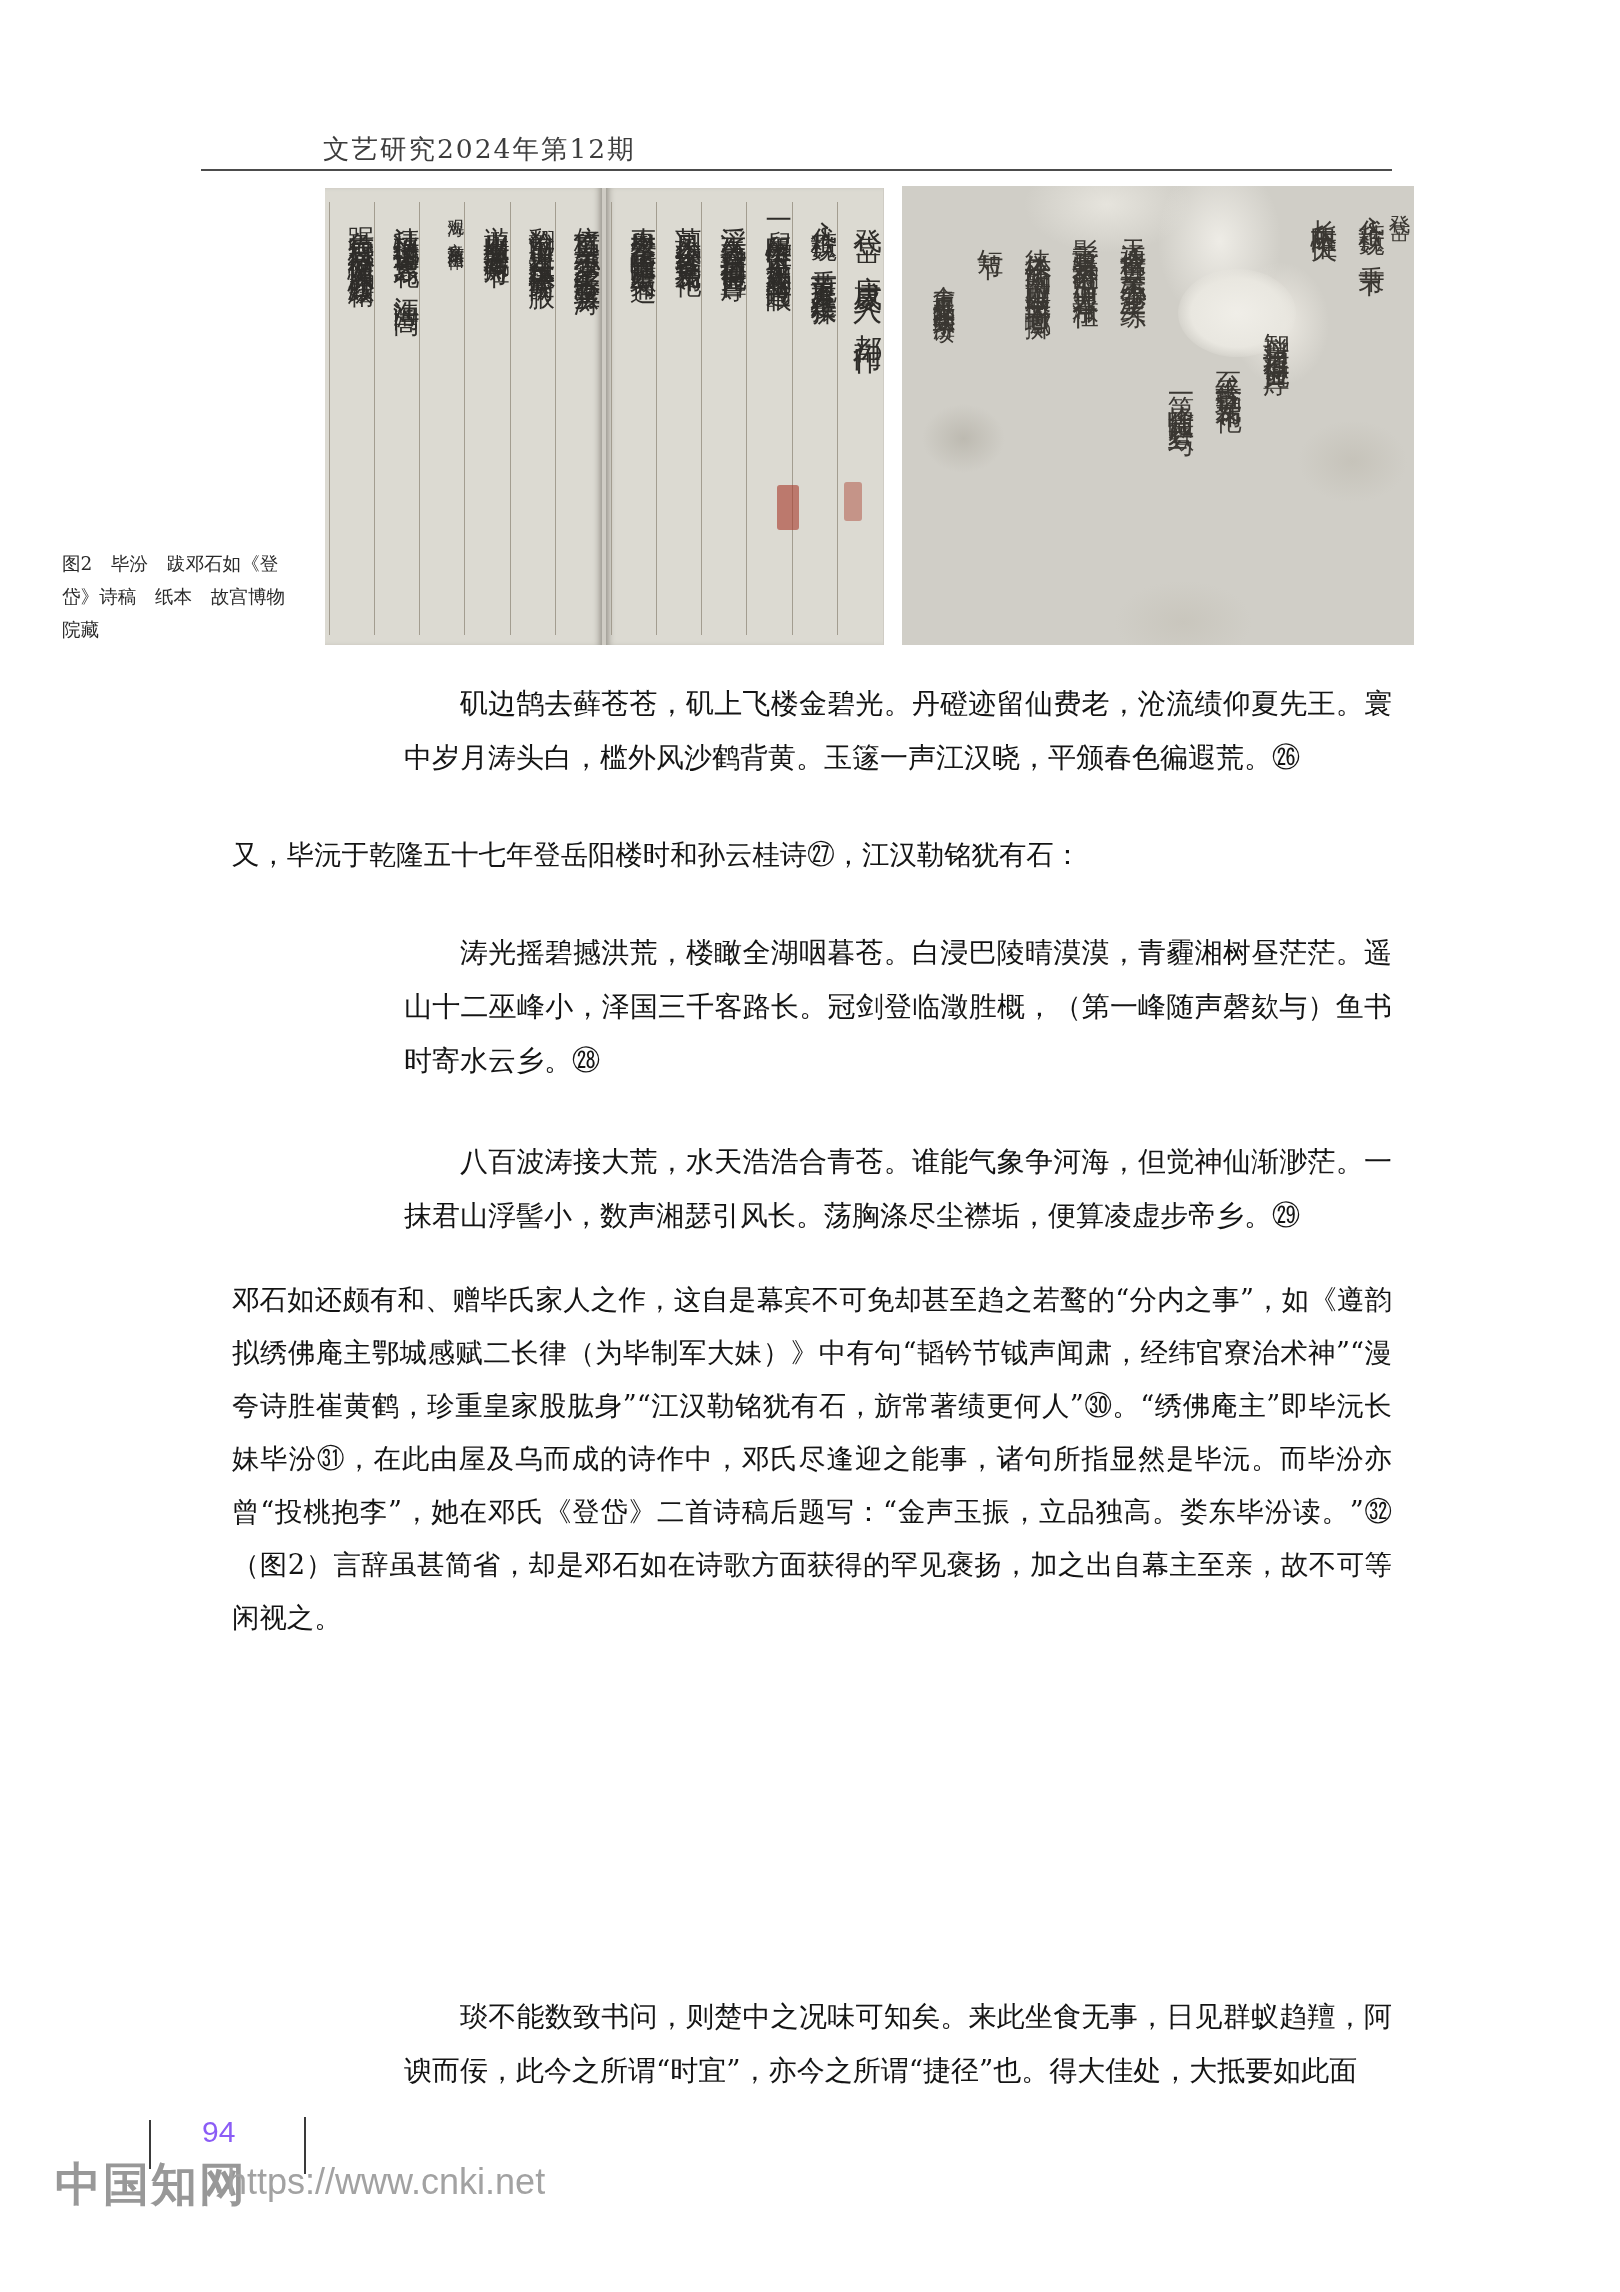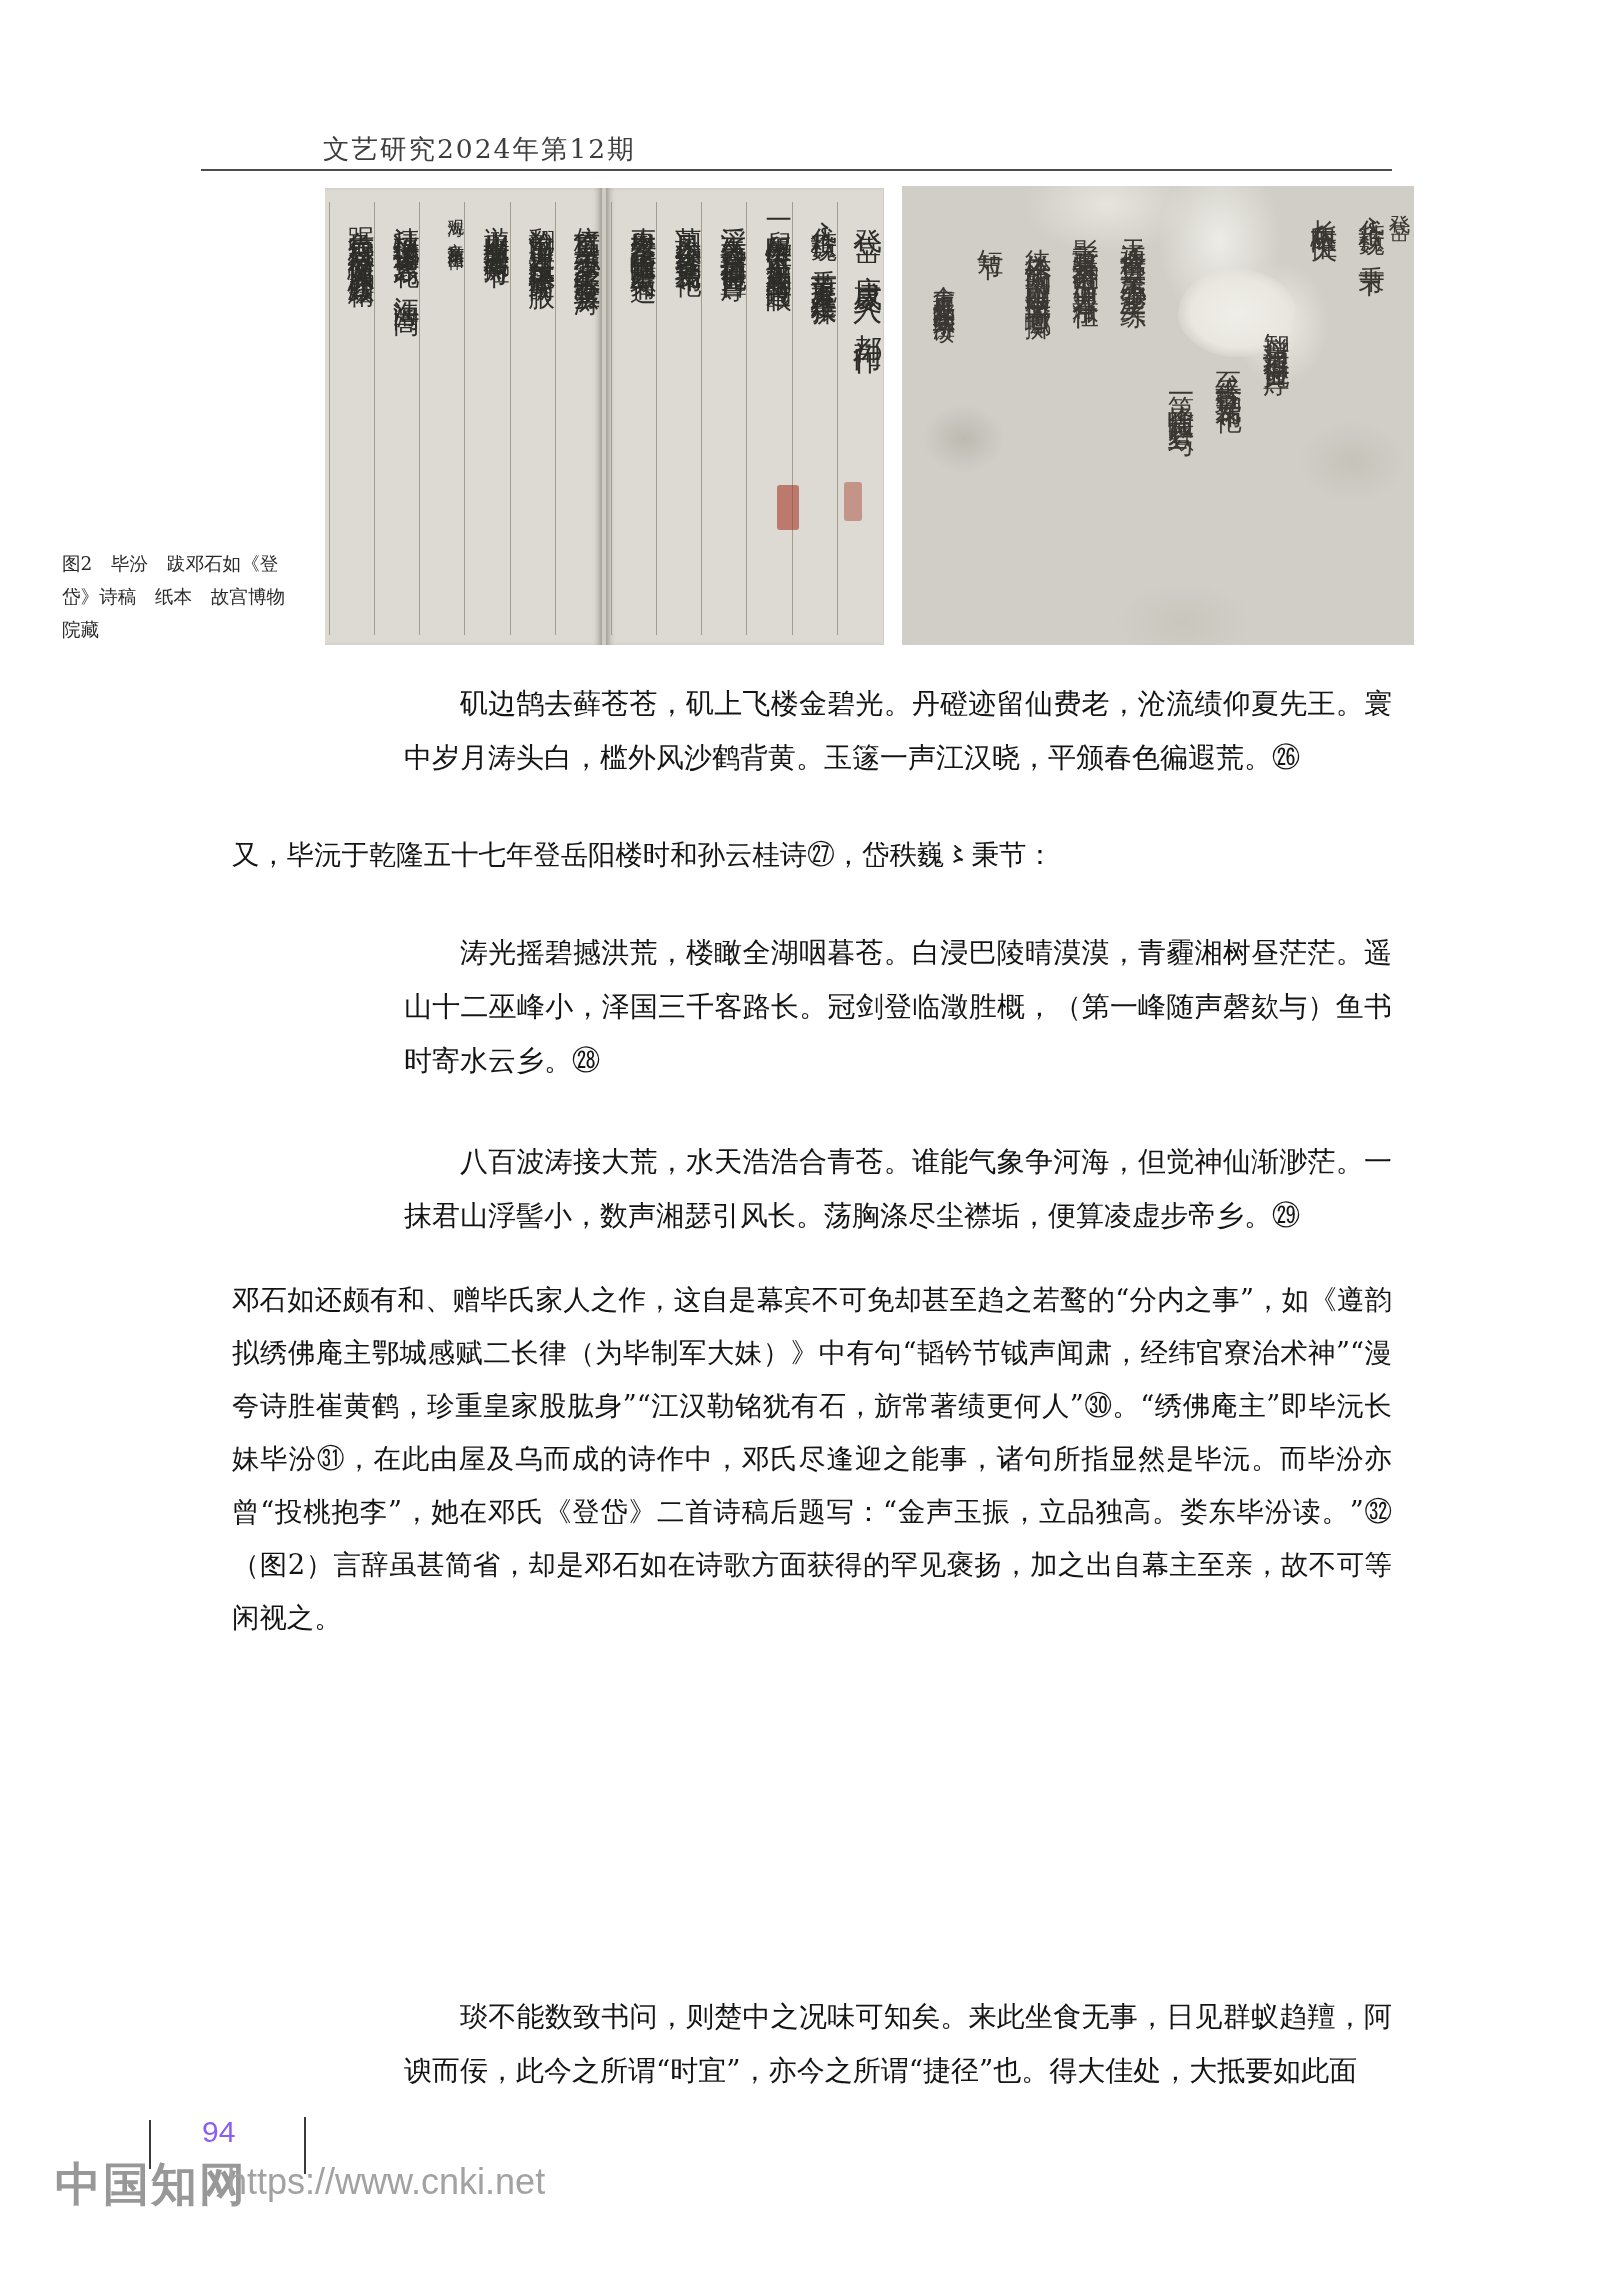--- a/index.html
+++ b/index.html
@@ -118,21 +118,21 @@
       <div class="mscol pad25">影重骇月涛翻沧海日迎人青涨徂</div>
       <div class="mscol pad35">徕松子经两脚遊山屐撒手苍巘擲</div>
       <div class="mscol pad35">短节</div>
       <div class="mscol colophon pad75">金声玉振立品独高娄东毕汾读</div>
     </div>
   </div>
 
   <div class="caption" id="cap2">图2　毕汾　跋邓石如《登岱》诗稿　纸本　故宫博物院藏</div>
 
   <div class="quoteblock indent2" id="quote1">矶边鹄去藓苍苍，矶上飞楼金碧光。丹磴迹留仙费老，沧流绩仰夏先王。寰中岁月涛头白，槛外风沙鹤背黄。玉篴一声江汉晓，平颁春色徧遐荒。㉖</div>
-  <div class="bodyblock noindent" id="paraintro">又，毕沅于乾隆五十七年登岳阳楼时和孙云桂诗㉗，岱秩巍〻秉节：</div>
+  <div class="bodyblock noindent" id="paraintro">又，毕沅于乾隆五十七年登岳阳楼时和孙云桂诗㉗，江汉勒铭犹有石：</div>
   <div class="quoteblock indent2" id="quote2">涛光摇碧撼洪荒，楼瞰全湖咽暮苍。白浸巴陵晴漠漠，青霾湘树昼茫茫。遥山十二巫峰小，泽国三千客路长。冠剑登临澂胜概，（第一峰随声磬欬与）鱼书时寄水云乡。㉘</div>
   <div class="quoteblock indent2" id="quote3">八百波涛接大荒，水天浩浩合青苍。谁能气象争河海，但觉神仙渐渺茫。一抹君山浮髻小，数声湘瑟引风长。荡胸涤尽尘襟垢，便算凌虚步帝乡。㉙</div>
   <div class="bodyblock" id="mainpara">
     <p class="noindent">邓石如还颇有和、赠毕氏家人之作，这自是幕宾不可免却甚至趋之若鹜的“分内之事”，如《遵韵拟绣佛庵主鄂城感赋二长律（为毕制军大妹）》中有句“韬钤节钺声闻肃，经纬官寮治术神”“漫夸诗胜崔黄鹤，珍重皇家股肱身”“江汉勒铭犹有石，旂常著绩更何人”㉚。“绣佛庵主”即毕沅长妹毕汾㉛，在此由屋及乌而成的诗作中，邓氏尽逢迎之能事，诸句所指显然是毕沅。而毕汾亦曾“投桃抱李”，她在邓氏《登岱》二首诗稿后题写：“金声玉振，立品独高。娄东毕汾读。”㉜（图2）言辞虽甚简省，却是邓石如在诗歌方面获得的罕见褒扬，加之出自幕主至亲，故不可等闲视之。</p>
   </div>
   <div class="quoteblock indent2" id="quote4">琰不能数致书问，则楚中之况味可知矣。来此坐食无事，日见群蚁趋羶，阿谀而佞，此今之所谓“时宜”，亦今之所谓“捷径”也。得大佳处，大抵要如此面</div>
 
   <div class="crop-mark" id="mark-left"></div>
   <div class="pagenum">94</div>
   <div class="crop-mark" id="mark-right"></div>

